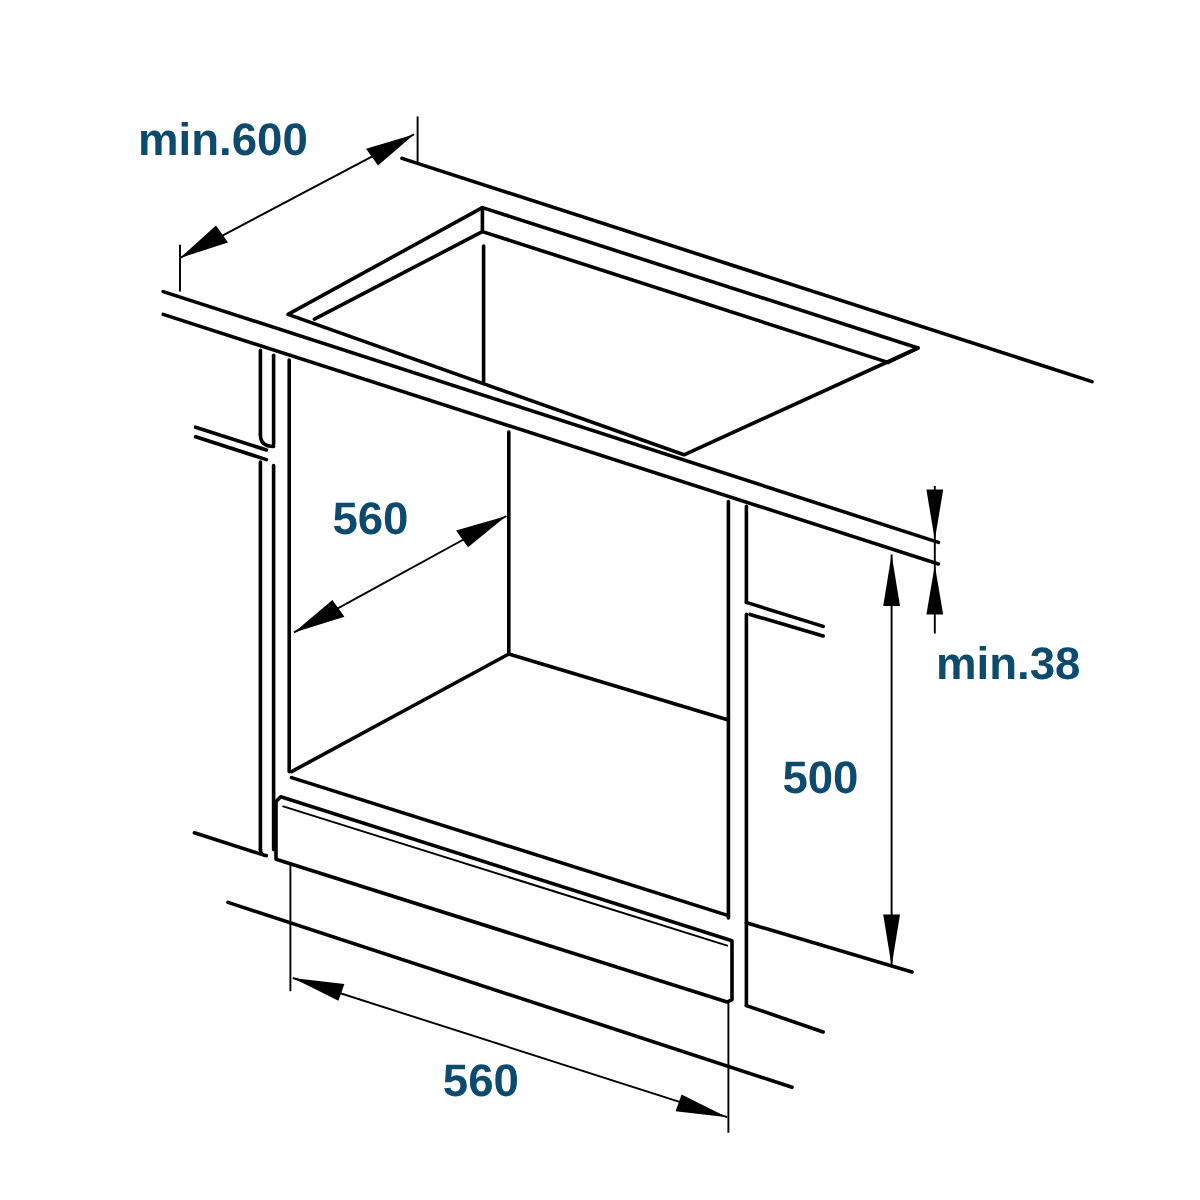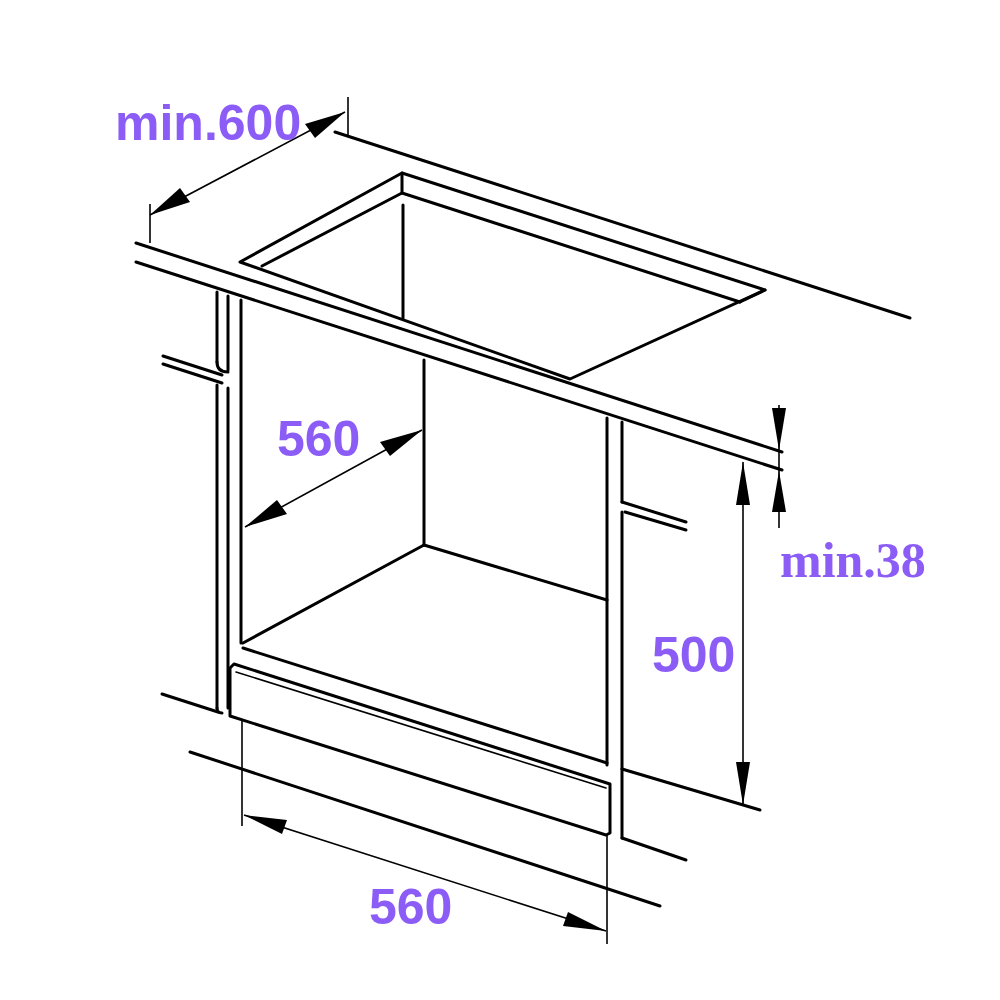--- a/index.html
+++ b/index.html
@@ -7,22 +7,22 @@
     #stage { position: relative; width: 1000px; height: 1000px; background: #ffffff; }
     svg#drawing { position: absolute; left: 0; top: 0; width: 1000px; height: 1000px; }
     .ln { stroke: #000; stroke-width: 3; fill: none; stroke-linecap: round; stroke-linejoin: round; }
     .ln-thin { stroke: #000; stroke-width: 1.6; fill: none; stroke-linecap: round; }
     .dim { stroke: #000; stroke-width: 1.6; fill: none; }
     .arrow { fill: #000; stroke: none; }
     .label {
       position: absolute;
       font-family: "Liberation Sans", sans-serif;
       font-weight: bold;
-      font-size: 50px;
-      color: #8b5cf6;
+      font-size: 38px;
+      color: #0c4a6e;
       line-height: 1;
       white-space: nowrap;
     }
   </style>
 </head>
 <body>
 
 <div id="stage">
   <svg id="drawing" viewBox="0 0 1000 1000" xmlns="http://www.w3.org/2000/svg">
 
@@ -107,16 +107,16 @@
       <line class="dim" x1="242" y1="720" x2="242" y2="826"></line>
       <line class="dim" x1="607" y1="835" x2="607" y2="944"></line>
       <line class="dim" x1="244" y1="815" x2="606" y2="931"></line>
       <polygon class="arrow" points="244,815 287,820 282,834"></polygon>
       <polygon class="arrow" points="606,931 563,926 568,912"></polygon>
     </g>
   </svg>
 
   <span class="label" style="left:115px; top:98px;">min.600</span>
   <span class="label" style="left:277px; top:414px;">560</span>
-  <span class="label" style="left:780px; top:535px;font-family:Liberation Serif, serif;">min.38</span>
+  <span class="label" style="left:780px; top:535px;">min.38</span>
   <span class="label" style="left:652px; top:630px;">500</span>
   <span class="label" style="left:369px; top:882px;">560</span>
 </div>
 
 </body></html>

